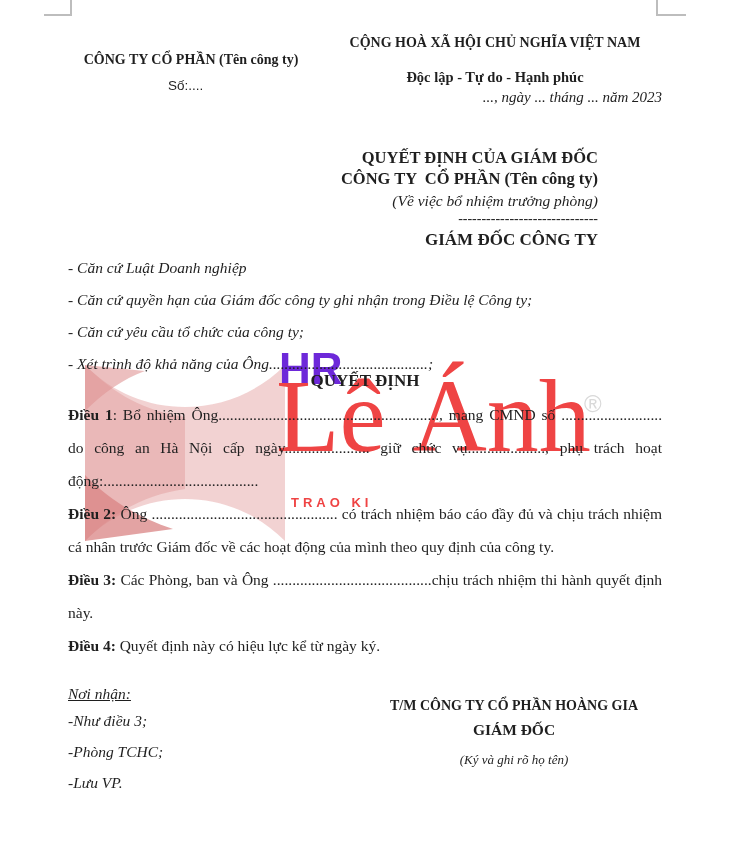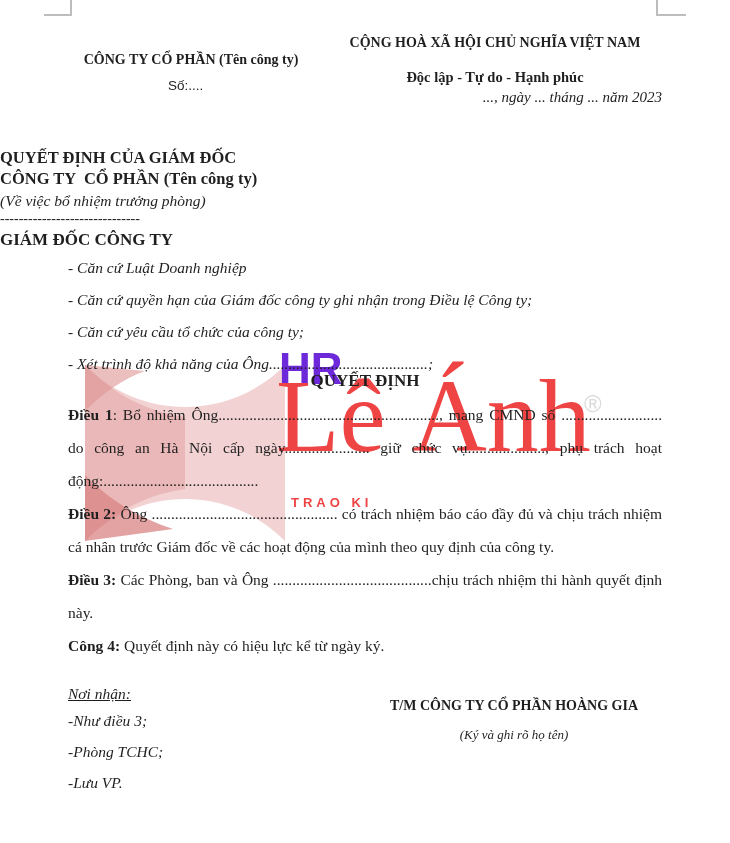--- a/index.html
+++ b/index.html
@@ -27,21 +27,21 @@
   .content{position:absolute;left:0;top:0;width:730px;height:843px;z-index:1;}
 
   .header-left{position:absolute;left:55px;top:52px;width:272px;text-align:center;}
   .company-name{font-size:14px;font-weight:bold;}
   .doc-number{font-size:13.5px;margin-top:10px;text-align:left;padding-left:113px;}
   .header-right{position:absolute;left:325px;top:35px;width:340px;text-align:center;}
   .header-right .l1{font-size:14px;font-weight:bold;}
   .header-right .l2{font-size:14.5px;font-weight:bold;margin-top:18px;}
   .date-line{position:absolute;left:330px;top:89px;width:332px;text-align:right;font-size:15px;font-style:italic;}
 
-  .title-block{position:absolute;left:0;top:148px;width:598px;text-align:left;}
+  .title-block{position:absolute;left:0;top:148px;width:598px;text-align:right;}
   .t1{font-size:16.5px;font-weight:bold;line-height:20.5px;white-space:pre-wrap;}
   .t-sub{font-size:15.5px;font-style:italic;line-height:21px;margin-top:1px;}
   .t-sep{font-size:14px;line-height:15px;letter-spacing:0px;color:#1f1f1f;}
   .t-issuer{font-size:17px;font-weight:bold;margin-top:4px;}
 
   .grounds{position:absolute;left:68px;top:252px;width:610px;font-style:italic;font-size:15.5px;}
   .grounds div{line-height:32px;}
 
   .decision-heading{position:absolute;left:0;top:371px;width:730px;text-align:center;
                     font-size:17px;font-weight:bold;}
@@ -107,29 +107,30 @@
       <div>- Căn cứ yêu cầu tổ chức của công ty;</div>
       <div>- Xét trình độ khả năng của Ông.........................................;</div>
     </div>
 
     <div class="decision-heading">QUYẾT ĐỊNH</div>
 
     <div class="articles">
       <p><b>Điều 1</b><span>: Bổ nhiệm Ông........................................................., mang CMND số .......................... do công an Hà Nội cấp ngày...................... giữ chức vụ...................., phụ trách hoạt động:........................................</span></p>
       <p><b>Điều 2:</b><span> Ông ................................................ có trách nhiệm báo cáo đầy đủ và chịu trách nhiệm cá nhân trước Giám đốc về các hoạt động của mình theo quy định của công ty.</span></p>
       <p><b>Điều 3:</b><span> Các Phòng, ban và Ông .........................................chịu trách nhiệm thi hành quyết định này.</span></p>
-      <p><b>Công 4:</b><span> Quyết định này có hiệu lực kể từ ngày ký.</span></p>
+      <p><b>Điều 4:</b><span> Quyết định này có hiệu lực kể từ ngày ký.</span></p>
     </div>
 
     <div class="recipients">
       <div class="rec-title">Nơi nhận:</div>
       <div class="rec-item">-Như điều 3;</div>
       <div class="rec-item">-Phòng TCHC;</div>
       <div class="rec-item">-Lưu VP.</div>
     </div>
 
     <div class="signature">
       <div class="s1">T/M CÔNG TY CỔ PHẦN HOÀNG GIA</div>
+      <div class="s2">GIÁM ĐỐC</div>
       <div class="s3">(Ký và ghi rõ họ tên)</div>
     </div>
 
   </div>
 </div>
 
 </body></html>

